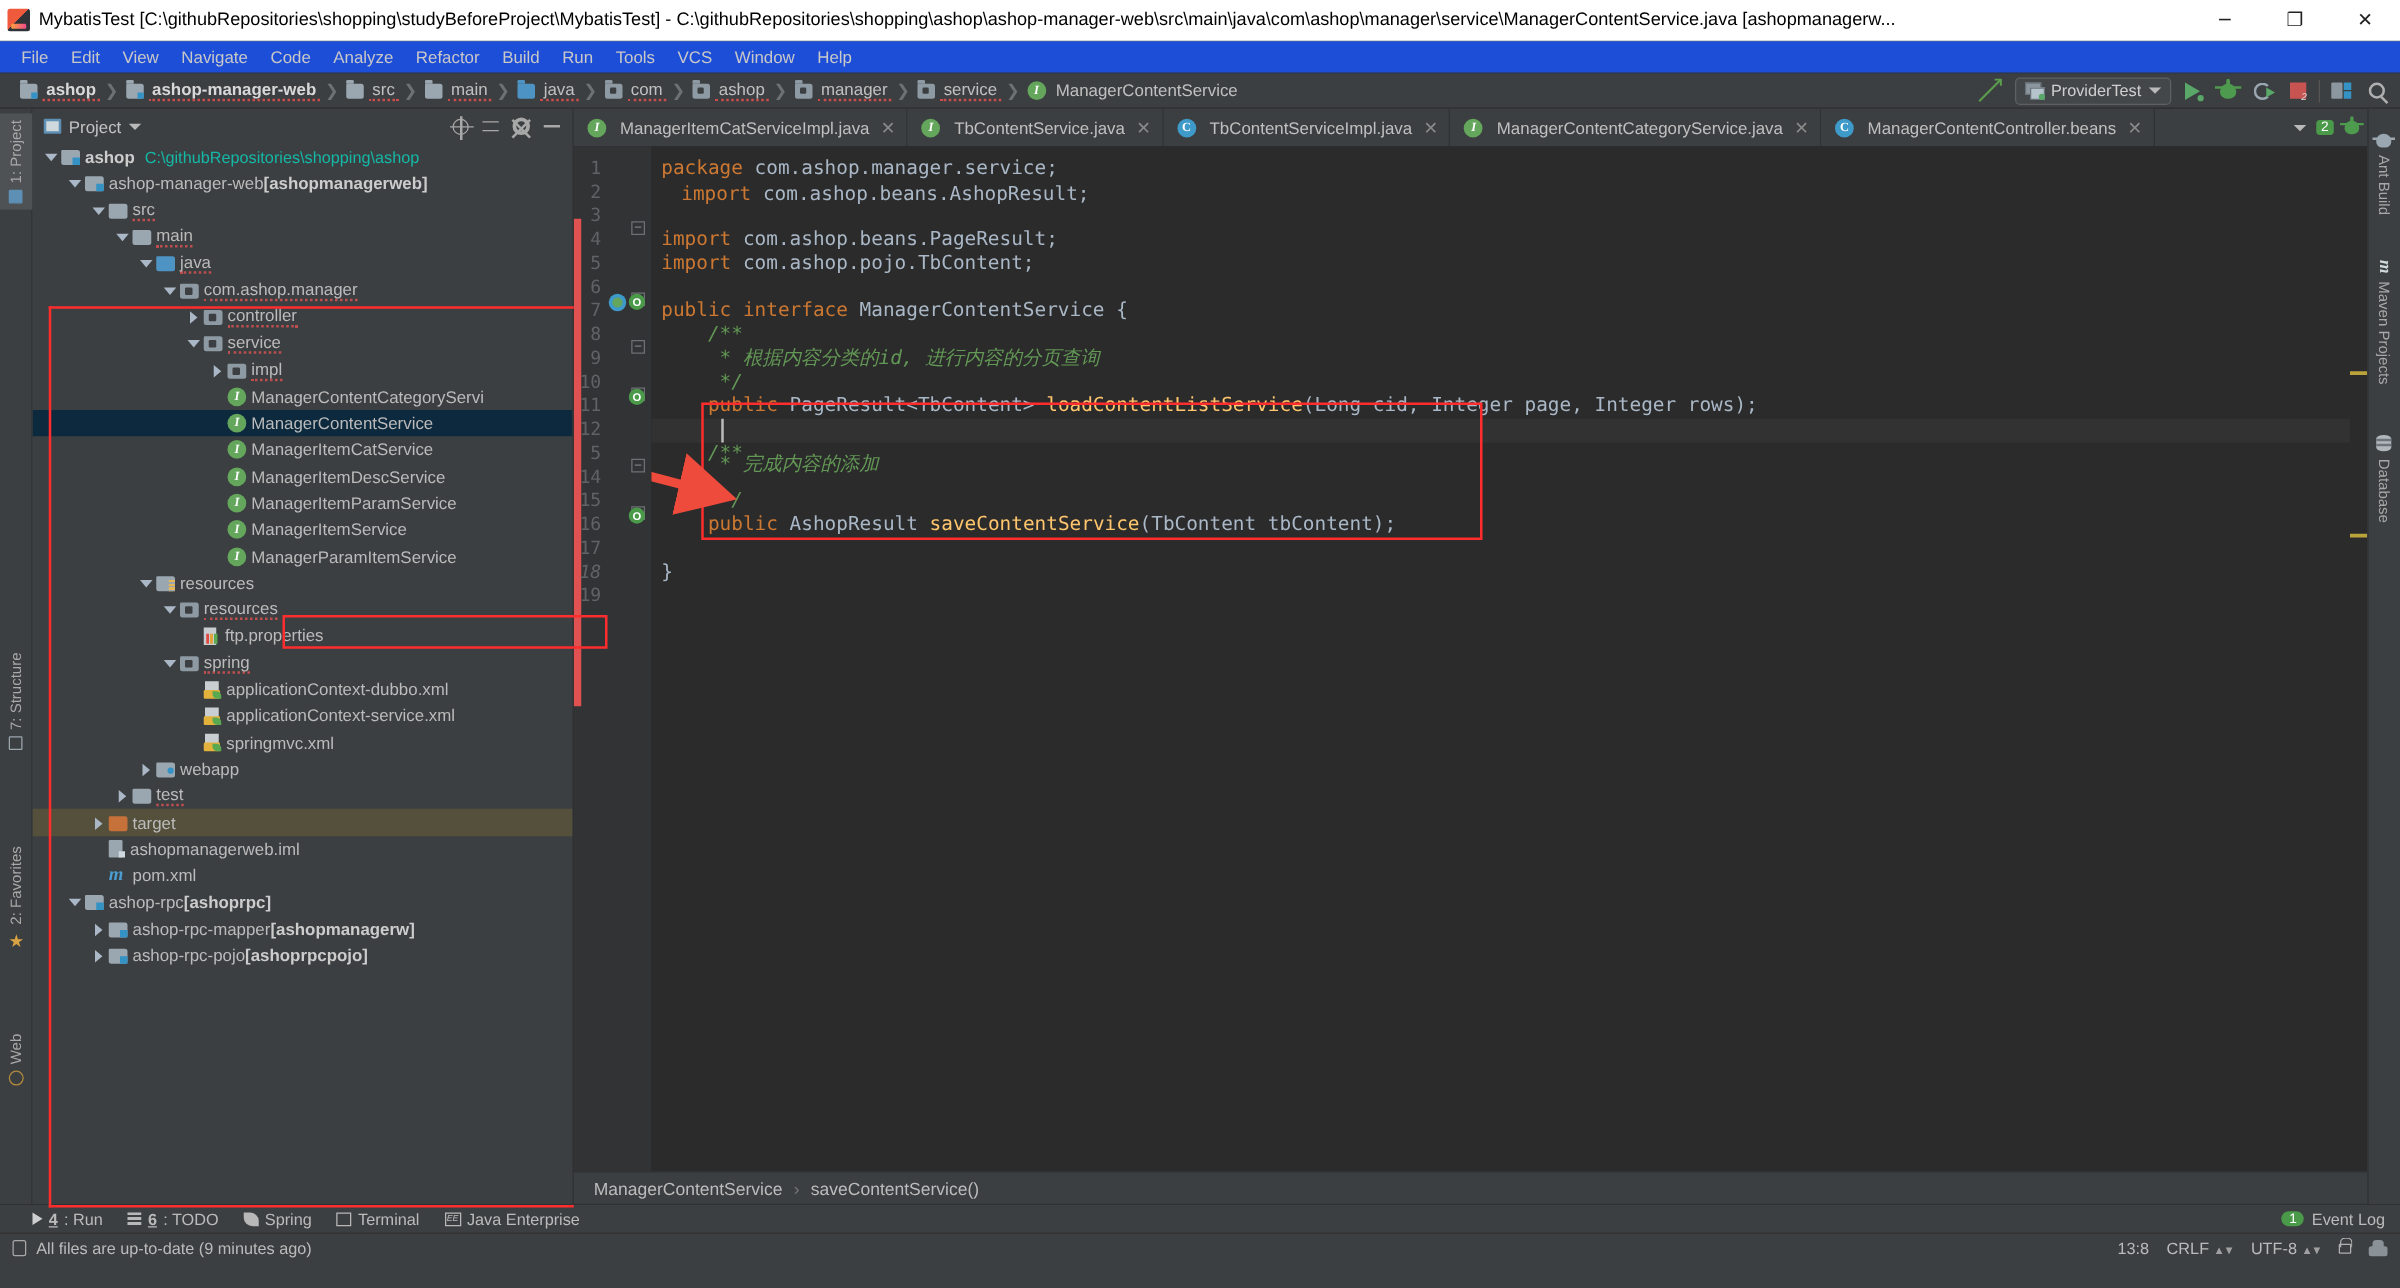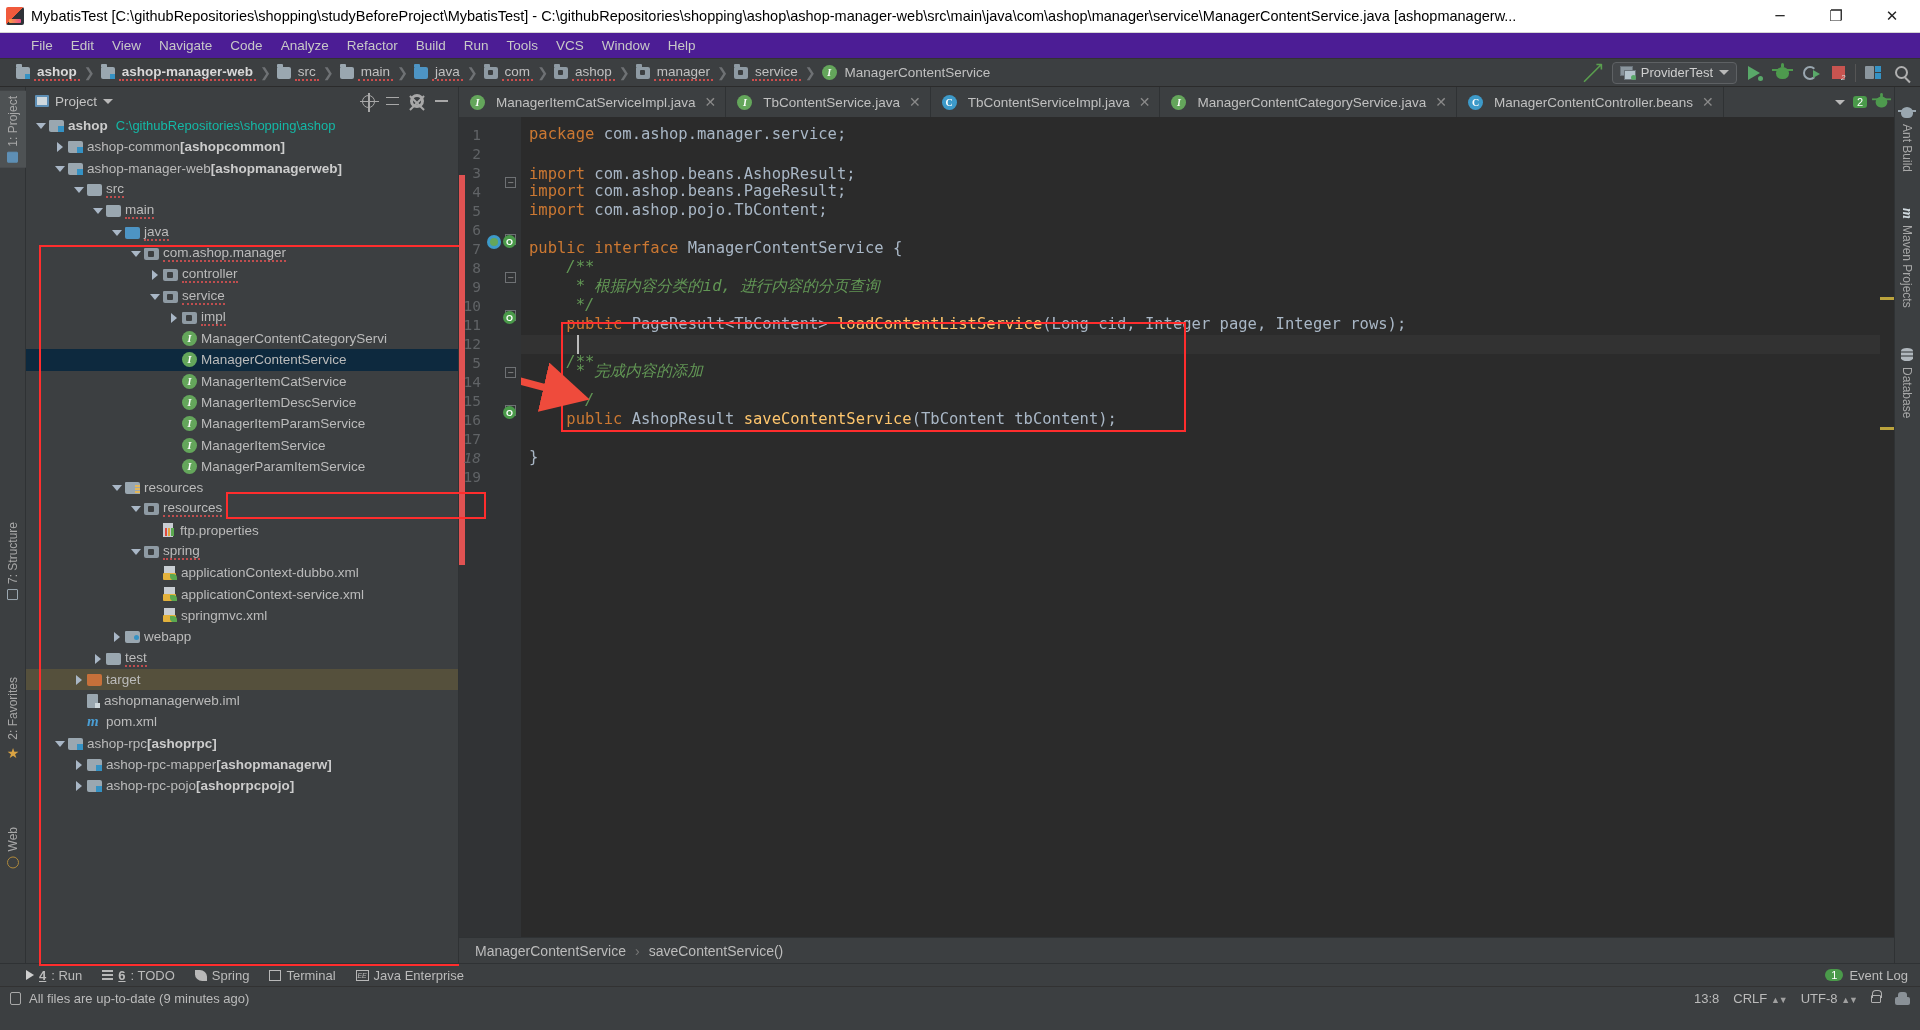--- a/index.html
+++ b/index.html
@@ -30,22 +30,22 @@
   }
   .title-text { white-space: nowrap; overflow: hidden; text-overflow: ellipsis; flex: 1 1 auto; }
   .win-btns { display: flex; align-items: center; height: 33px; }
   .win-btn {
     width: 56px; height: 33px; display: flex; align-items: center; justify-content: center;
     font-size: 15px; color: #222; font-family: "DejaVu Sans", sans-serif;
   }
 
   
   .menubar {
-    height: 26px; background: #4c1d95; display: flex; align-items: center;
-    padding-left: 22px; font-size: 13.5px; color: #c8c8c8;
+    height: 26px; background: #1d4ed8; display: flex; align-items: center;
+    padding-left: 8px; font-size: 13.5px; color: #c8c8c8;
     border-bottom: 1px solid #323232;
   }
   .menu-item { padding: 3px 9px; cursor: default; }
 
   
   .navbar {
     height: 28px; background: #3c3f41; display: flex; align-items: center;
     font-size: 13.5px; color: #c0c0c0; position: relative;
     border-bottom: 1px solid #2b2b2b;
   }
@@ -427,27 +427,20 @@
       <div class="tree" id="projtree">
           <div class="trow">
             <span style="width:8px;flex:0 0 auto;"></span>
             <span class="twist down"></span>
             <span class="mod-ico"></span>
             <span class="tlabel tbold">ashop</span>
             <span class="tpath">C:\githubRepositories\shopping\ashop</span>
           </div>
           <div class="trow">
             <span style="width:27px;flex:0 0 auto;"></span>
-            <span class="twist right"></span>
-            <span class="mod-ico"></span>
-            <span class="tlabel">ashop-common </span>
-            <span class="tbold">[ashopcommon]</span>
-          </div>
-          <div class="trow">
-            <span style="width:27px;flex:0 0 auto;"></span>
             <span class="twist down"></span>
             <span class="mod-ico"></span>
             <span class="tlabel">ashop-manager-web </span>
             <span class="tbold">[ashopmanagerweb]</span>
           </div>
           <div class="trow">
             <span style="width:46px;flex:0 0 auto;"></span>
             <span class="twist down"></span>
             <span class="fold-ico"></span>
             <span class="tlabel spell">src</span>
@@ -717,21 +710,21 @@
           <svg class="arrow-svg" viewBox="0 0 1400 790" preserveAspectRatio="none">
             <defs>
               <marker id="ah" markerWidth="7" markerHeight="7" refX="1" refY="3.5" orient="auto">
                 <polygon points="0 0, 7 3.5, 0 7" fill="#ef4b3c"></polygon>
               </marker>
             </defs>
             <line x1="-120" y1="225" x2="30" y2="262" stroke="#ef4b3c" stroke-width="7" marker-end="url(#ah)"></line>
           </svg>
         <div class="cline" style="top: 8px;"><span class="kw">package</span><span class="pl"> com.ashop.manager.service;</span></div>
             <div class="cline" style="top: 27px;"></div>
-            <div class="cline" style="top: 48px;"><span class="kw">import</span><span class="pl"> com.ashop.beans.AshopResult;</span></div>
+            <div class="cline" style="top: 29px; margin-left: 16px;"><span class="kw">import</span><span class="pl"> com.ashop.beans.AshopResult;</span></div>
             <div class="cline" style="top: 65px;"><span class="kw">import</span><span class="pl"> com.ashop.beans.PageResult;</span></div>
             <div class="cline" style="top: 84px;"><span class="kw">import</span><span class="pl"> com.ashop.pojo.TbContent;</span></div>
             <div class="cline" style="top: 103px;"></div>
             <div class="cline" style="top: 122px;"><span class="kw">public interface</span><span class="pl"> ManagerContentService {</span></div>
             <div class="cline" style="top: 141px;"><span class="cmt">    /**</span></div>
             <div class="cline" style="top: 160px;"><span class="cmt">     * 根据内容分类的id, 进行内容的分页查询</span></div>
             <div class="cline" style="top: 179px;"><span class="cmt">     */</span></div>
             <div class="cline" style="top: 198px;"><span class="kw">    public</span><span class="pl"> PageResult&lt;TbContent&gt; </span><span class="mth">loadContentListService</span><span class="pl">(Long cid, Integer page, Integer rows);</span></div>
             <div class="cline" style="top: 217px;"></div>
             <div class="cline" style="top: 236px;"><span class="cmt">    /**</span></div>

